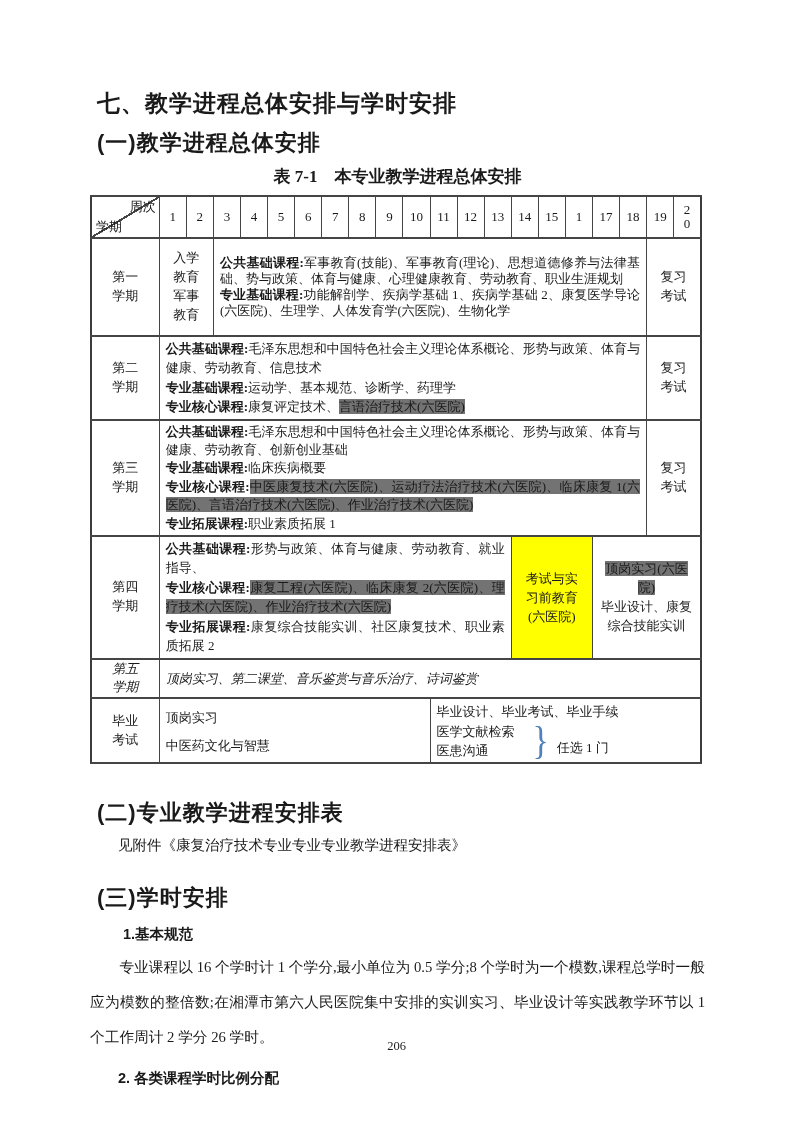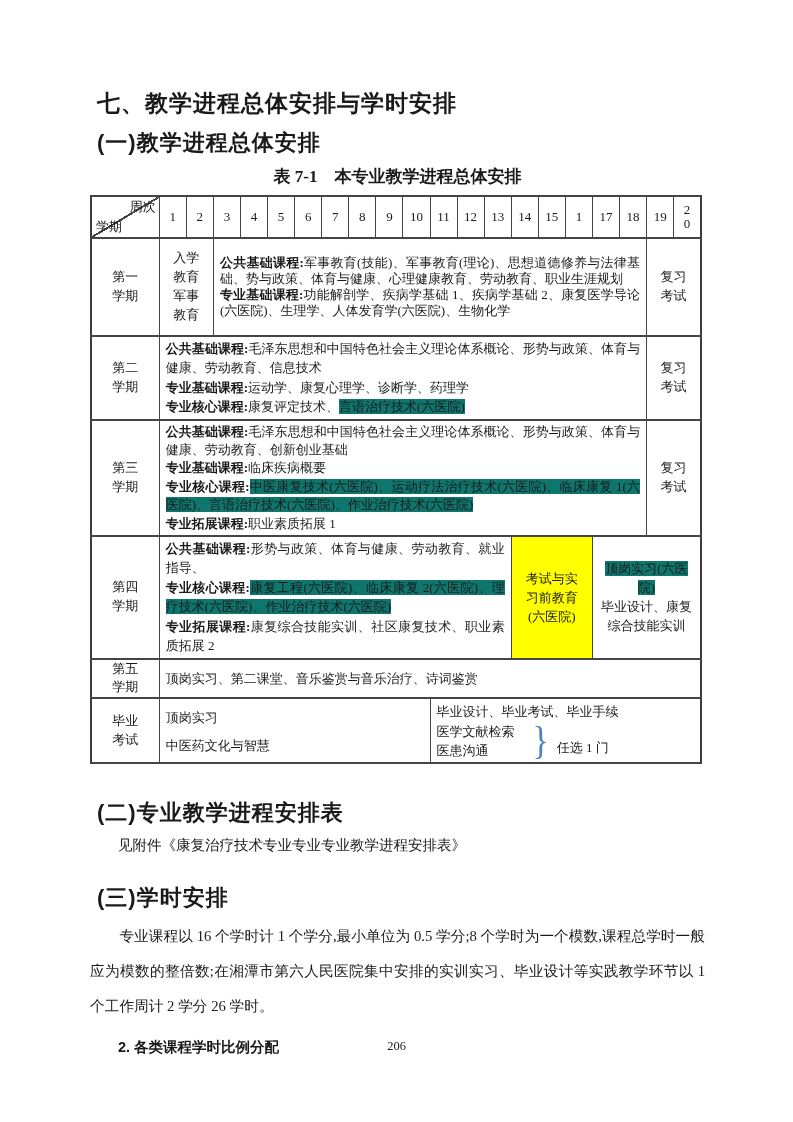--- a/index.html
+++ b/index.html
@@ -60,34 +60,34 @@
   .w2 { display: inline-block; width: 2em; line-height: 1.45; text-align: right; }
 
   td.intro { text-align: center; }
   td.review { text-align: center; }
 
   td.content { padding: 2px 6px; text-align: justify; }
   .lh-tight { line-height: 16px; }
   .lh-mid   { line-height: 18.4px; }
   .lh-norm  { line-height: 19.4px; }
   .lbl { font-weight: bold; }
-  .hl { background: #0f766e; }
+  .hl { background: #737373; }
 
   td.exam-cell {
     background: #ffff00; text-align: center;
     padding: 0 13px; line-height: 19px; font-size: 13px;
   }
   td.practice-cell { text-align: center; padding: 2px 4px; line-height: 19px; }
 
   tr.r-head { height: 42px; }
   tr.r1 { height: 98px; }
   tr.r2 { height: 78px; }
   tr.r3 { height: 111px; }
   tr.r4 { height: 117px; }
-  tr.r5 { height: 36px; }
+  tr.r5 { height: 36px; font-style: italic; }
   tr.r6 { height: 63px; }
 
   td.r6-left { vertical-align: top; padding-top: 4px; }
   td.r6-left .gap { margin-top: 8px; }
   td.r6-right { vertical-align: top; padding-top: 3px; }
   .opt-row { display: flex; align-items: center; }
   .opt-col { flex: 0 0 auto; }
   .brace {
     font-family: "Liberation Serif", serif;
     font-size: 40px; line-height: 38px; font-weight: normal;
@@ -182,21 +182,21 @@
         <div><span class="lbl">公共基础课程:</span><span>军事教育(技能)、军事教育(理论)、思想道德修养与法律基础、势与政策、体育与健康、心理健康教育、劳动教育、职业生涯规划</span></div>
         <div><span class="lbl">专业基础课程:</span><span>功能解剖学、疾病学基础 1、疾病学基础 2、康复医学导论(六医院)、生理学、人体发育学(六医院)、生物化学</span></div>
       </td>
       <td class="review" colspan="2"><span class="w2">复习考试</span></td>
     </tr>
 
     <tr class="r2">
       <td class="sem"><span class="w2">第二学期</span></td>
       <td class="content lh-norm" colspan="18">
         <div><span class="lbl">公共基础课程:</span><span>毛泽东思想和中国特色社会主义理论体系概论、形势与政策、体育与健康、劳动教育、信息技术</span></div>
-        <div><span class="lbl">专业基础课程:</span><span>运动学、康复心理学、诊断学、药理学</span></div>
+        <div><span class="lbl">专业基础课程:</span><span>运动学、基本规范、诊断学、药理学</span></div>
         <div><span class="lbl">专业核心课程:</span><span>康复评定技术、</span><span class="hl">言语治疗技术(六医院)</span></div>
       </td>
       <td class="review" colspan="2"><span class="w2">复习考试</span></td>
     </tr>
 
     <tr class="r3">
       <td class="sem"><span class="w2">第三学期</span></td>
       <td class="content lh-mid" colspan="18">
         <div><span class="lbl">公共基础课程:</span><span>毛泽东思想和中国特色社会主义理论体系概论、形势与政策、体育与健康、劳动教育、创新创业基础</span></div>
         <div><span class="lbl">专业基础课程:</span><span>临床疾病概要</span></div>
@@ -243,18 +243,19 @@
         </div>
       </td>
     </tr>
   </tbody>
     </table>
 
   <div class="h2" style="margin-top:34px">(二)专业教学进程安排表</div>
   <div class="note-line">见附件《康复治疗技术专业专业专业教学进程安排表》</div>
 
   <div class="h2" style="margin-top:28px">(三)学时安排</div>
+  <div class="sub-head sub1">1.基本规范</div>
   <div class="para">专业课程以 16 个学时计 1 个学分,最小单位为 0.5 学分;8 个学时为一个模数,课程总学时一般应为模数的整倍数;在湘潭市第六人民医院集中安排的实训实习、毕业设计等实践教学环节以 1 个工作周计 2 学分 26 学时。</div>
   <div class="sub-head sub2">2. 各类课程学时比例分配</div>
 
 </div>
 
 <div class="page-num">206</div>
 
 </body></html>

